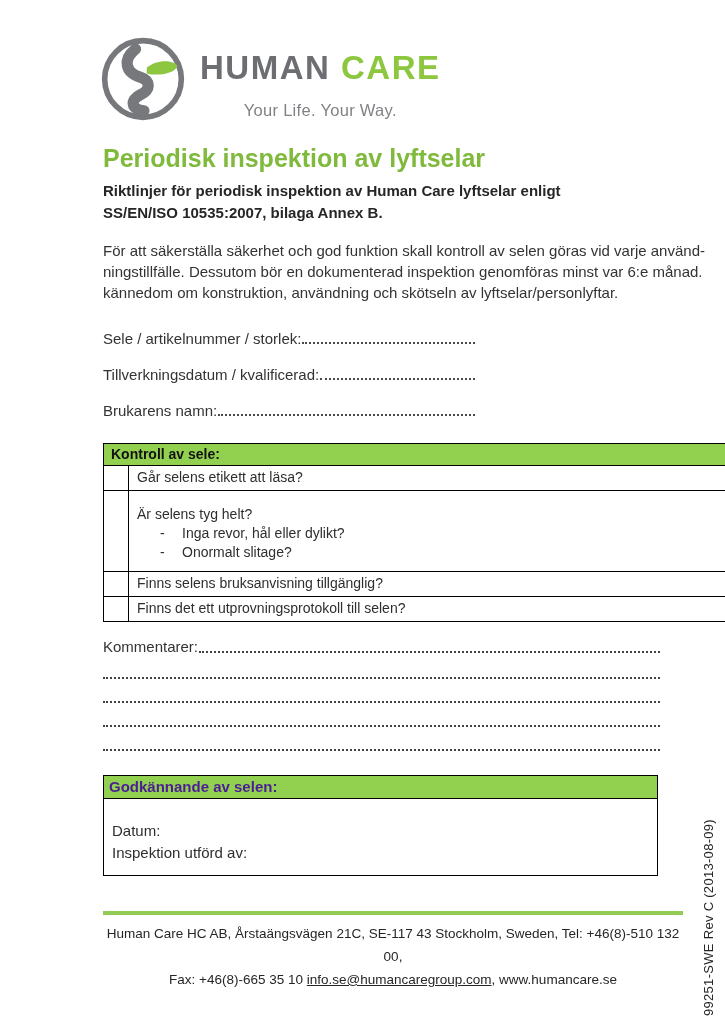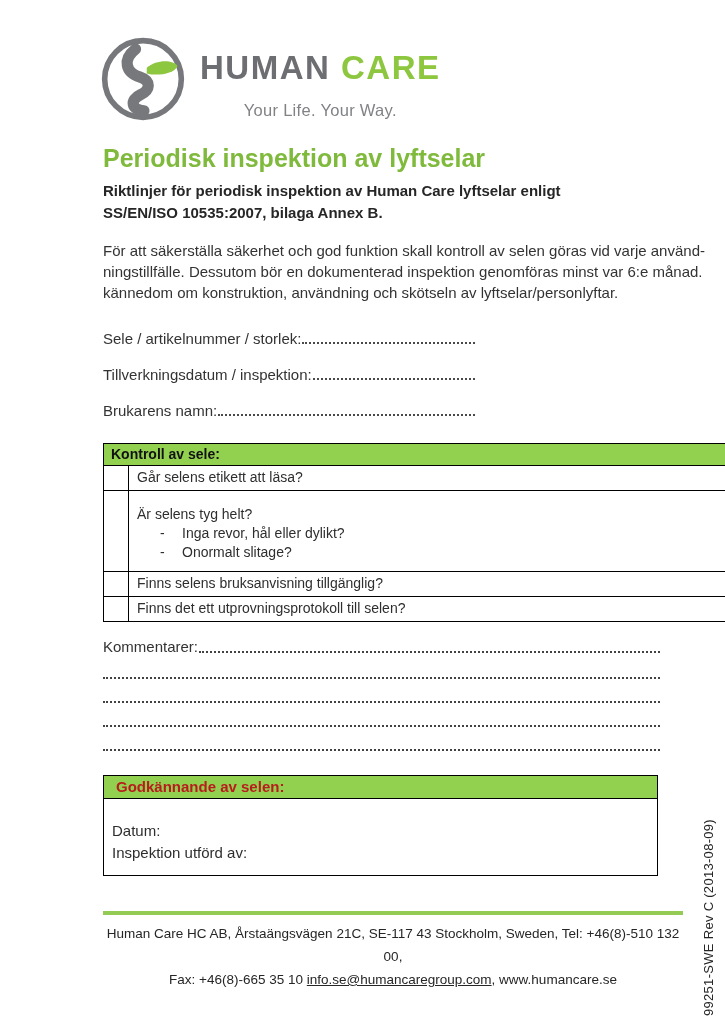--- a/index.html
+++ b/index.html
@@ -42,21 +42,21 @@
 
   
   .comments { position:absolute; left:103px; top:638px; width:557px; font-size:15px; }
   .comments-first { display:flex; align-items:flex-end; height:17px; }
   .comments-label { white-space:nowrap; }
   .comment-dots { flex:1; border-bottom:2px dotted #424242; margin-bottom:2px; margin-left:1px; }
   .comment-line { height:24px; border-bottom:2px dotted #424242; }
 
   
   .approval { position:absolute; left:103px; top:775px; width:555px; border:1px solid #000; font-size:15px; color:#2e2e2e; }
-  .approval-header { background:#92d050; font-weight:bold; color:#b91c1c; padding:2px 12px 3px; border-bottom:1px solid #000; }
+  .approval-header { background:#92d050; font-weight:bold; color:#4c1d95; padding:2px 5px 3px; border-bottom:1px solid #000; }
   .approval-body { height:76px; padding:21px 8px 0; }
   .approval-body .line { line-height:22px; }
 
   
   .footer-rule { position:absolute; left:103px; top:911px; width:580px; height:4px; background:#94cb55; }
   .page-footer { position:absolute; left:103px; top:922px; width:580px; text-align:center; font-size:13.5px; line-height:23px; color:#262626; }
   .footer-email { text-decoration:underline; color:#262626; cursor:pointer; }
 
   
   .doc-ref {
@@ -94,21 +94,21 @@
     <div>ningstillfälle. Dessutom bör en dokumenterad inspektion genomföras minst var 6:e månad.</div>
     <div>kännedom om konstruktion, användning och skötseln av lyftselar/personlyftar.</div>
   </div>
 
   <div class="fields">
     <div class="field-row">
       <span class="field-label">Sele / artikelnummer / storlek:</span>
       <span class="field-dots"></span>
     </div>
     <div class="field-row">
-      <span class="field-label">Tillverkningsdatum / inspektion:</span>
+      <span class="field-label">Tillverkningsdatum / kvalificerad:</span>
       <span class="field-dots"></span>
     </div>
     <div class="field-row">
       <span class="field-label">Brukarens namn:</span>
       <span class="field-dots"></span>
     </div>
   </div>
 
   <div class="ktable">
     <div class="kheader">Kontroll av sele:</div>

